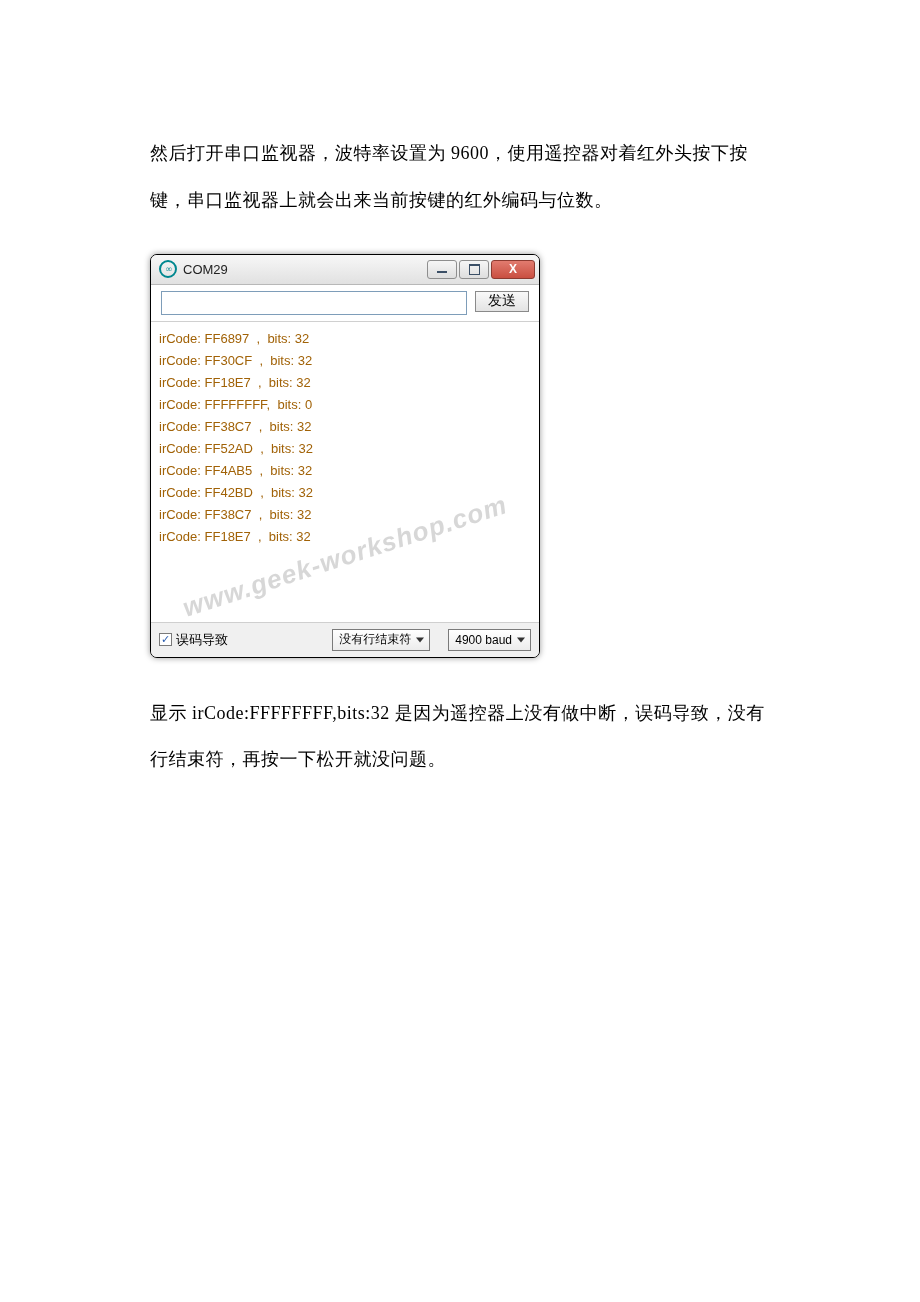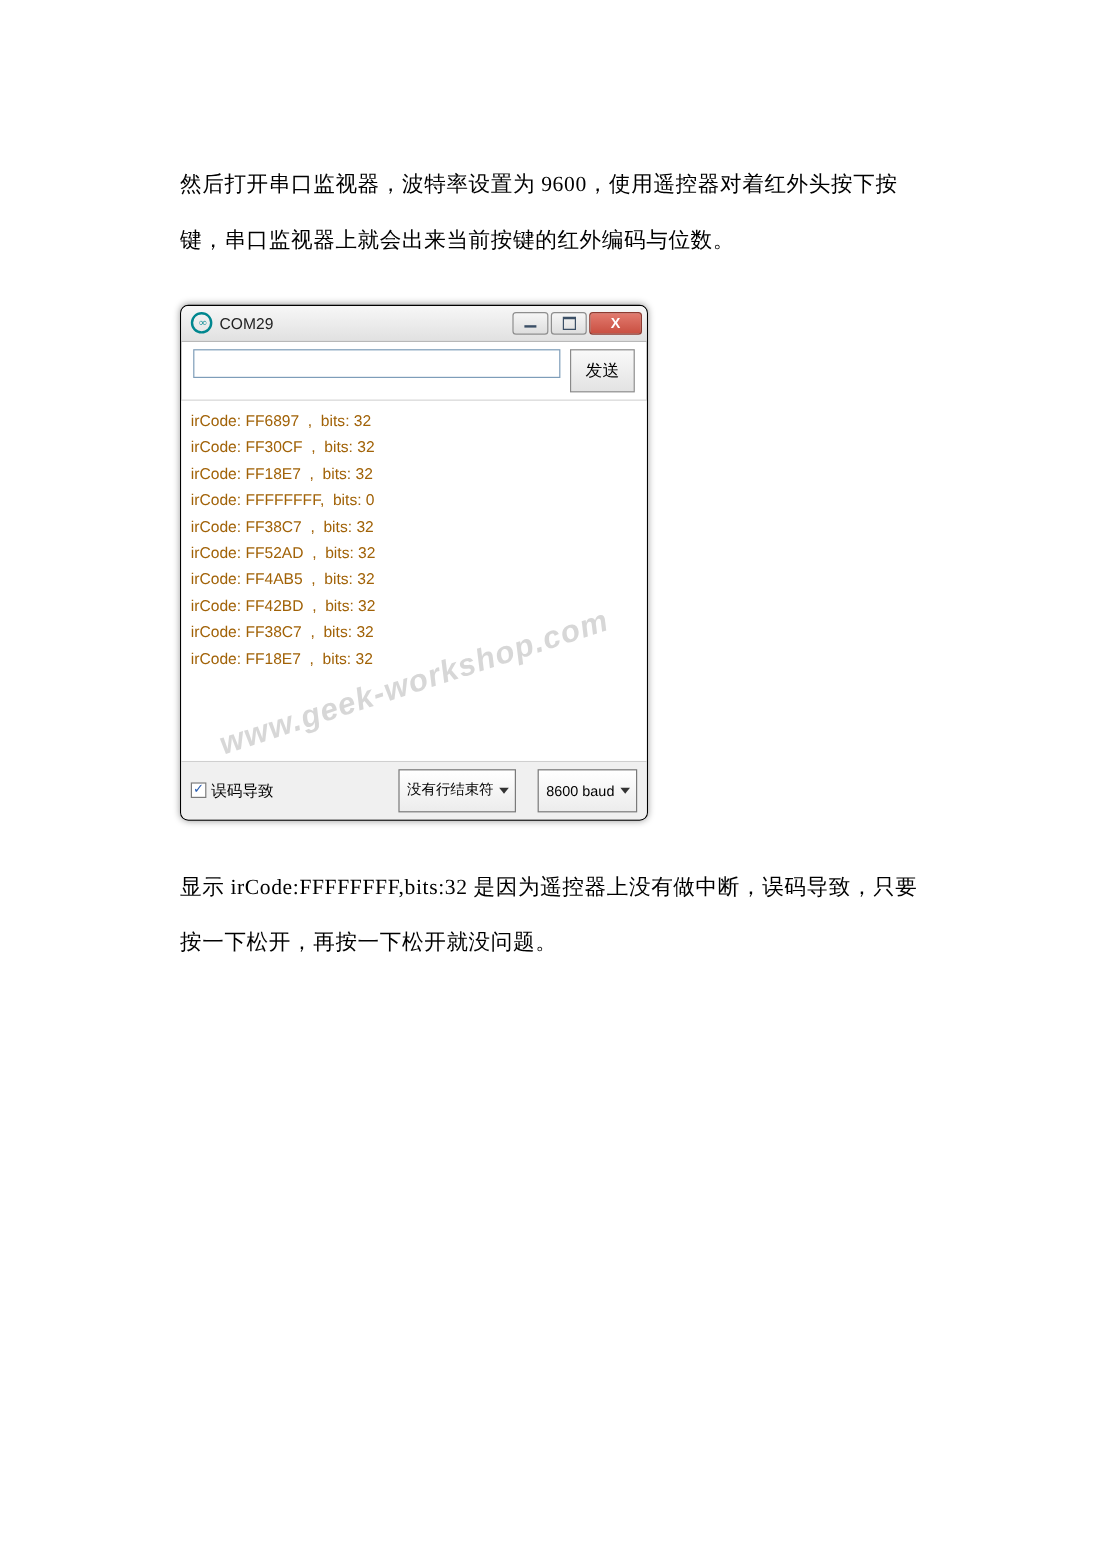--- a/index.html
+++ b/index.html
@@ -116,21 +116,21 @@
   }
   .send-input {
     flex:1;
     height: 24px;
     border:1px solid #7e9db9;
     padding: 2px 4px;
     font-size: 13px;
     background:#fff;
   }
   .send-btn {
-    height: 36px;
+    height: 21px;
     padding: 0 12px;
     border:1px solid #8a8a8a;
     background: linear-gradient(to bottom,#f9f9f9,#e3e3e3);
     font-family: Liberation Serif, serif;
     font-size: 14px;
   }
 
   .output-wrap {
     position: relative;
   }
@@ -182,21 +182,21 @@
     border:1px solid #7a7a7a;
     background:#fff;
     display:flex;
     align-items:center;
     justify-content:center;
     color:#2a5db0;
     font-size:11px;
     line-height:1;
   }
   .select {
-    height:36px;
+    height:22px;
     border:1px solid #7a7a7a;
     background:linear-gradient(to bottom,#fff,#ececec);
     padding: 2px 18px 2px 6px;
     font-size:12px;
     position:relative;
     display:flex;
     align-items:center;
   }
   .select::after {
     content:"";
@@ -254,21 +254,21 @@
     <div class="footer-row">
       <label class="chk">
         <span class="chkbox" id="autoscroll-box">✓</span>
         <span>误码导致</span>
       </label>
       <span class="footer-spacer"></span>
       <div class="select">
         <span>没有行结束符</span>
       </div>
       <div class="select">
-        <span>8600 baud</span>
+        <span>4900 baud</span>
       </div>
     </div>
 
   </div>
 
-  <p class="para2">显示 irCode:FFFFFFFF,bits:32 是因为遥控器上没有做中断，误码导致，只要按一下松开，再按一下松开就没问题。</p>
+  <p class="para2">显示 irCode:FFFFFFFF,bits:32 是因为遥控器上没有做中断，误码导致，没有行结束符，再按一下松开就没问题。</p>
 
 </div>
 
 </body></html>

